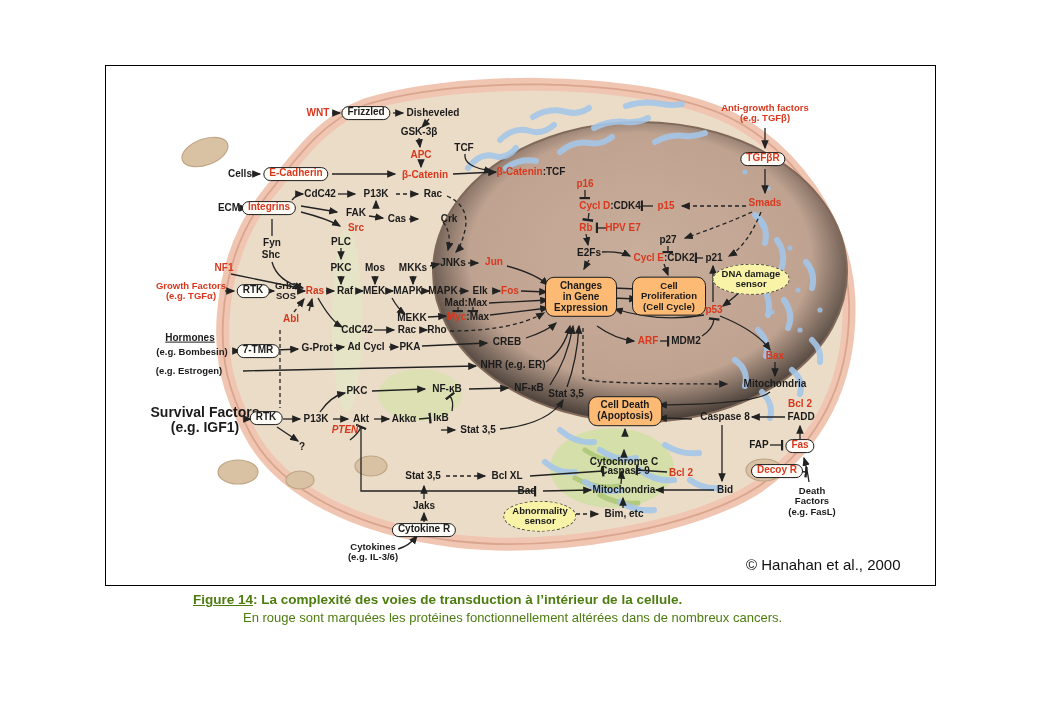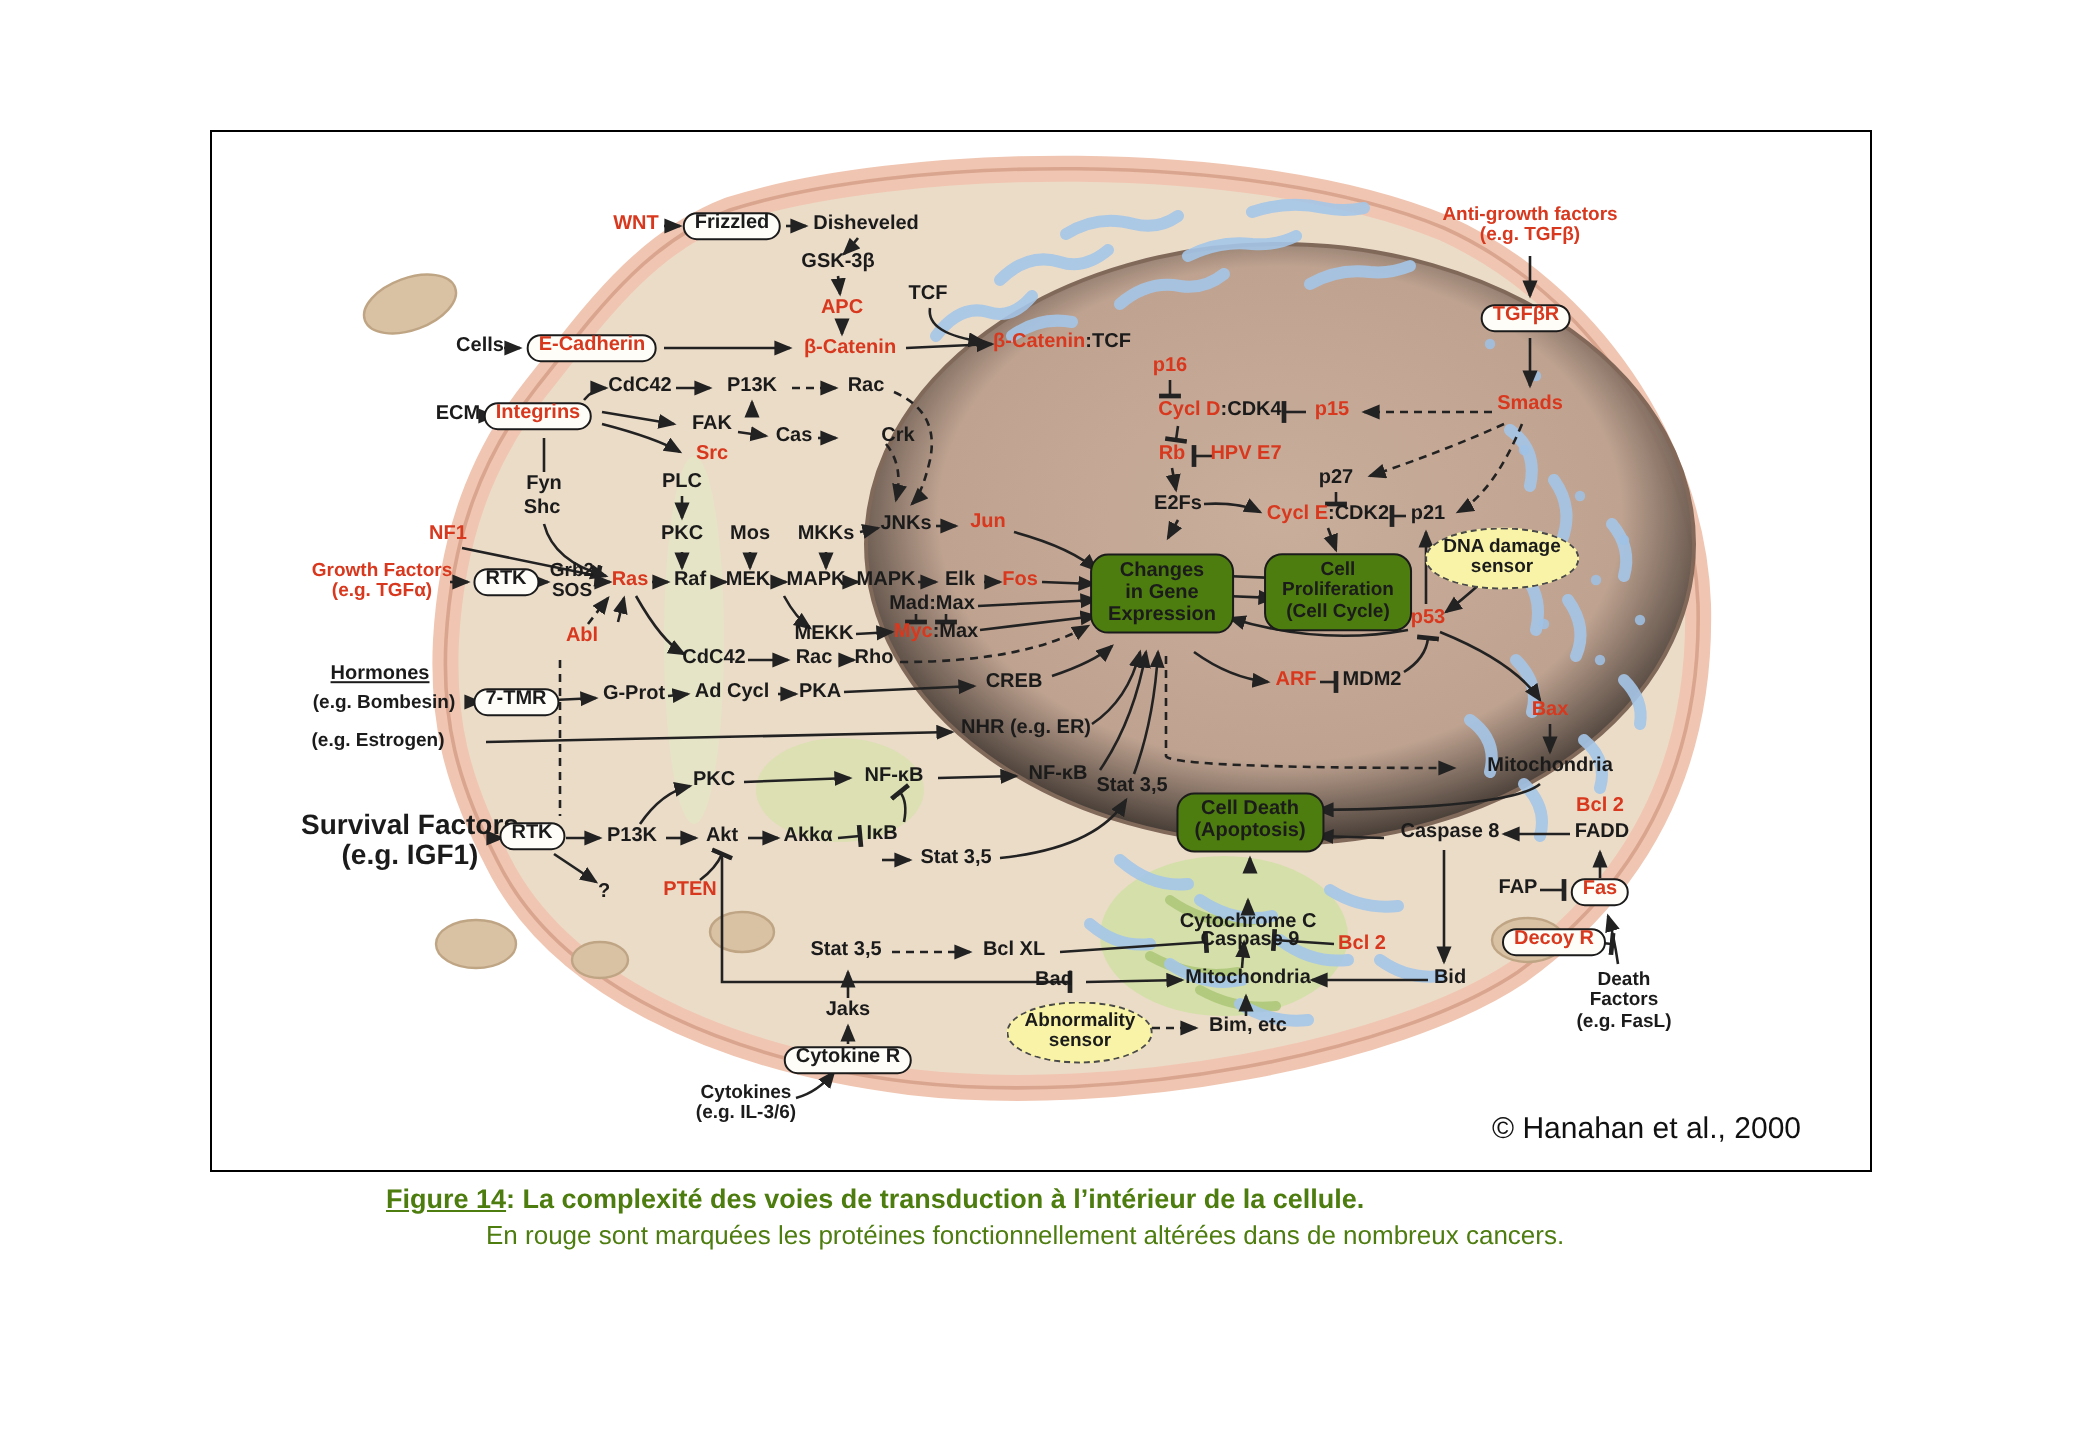--- a/index.html
+++ b/index.html
@@ -6,21 +6,21 @@
   #page{position:relative;width:1039px;height:719px;background:#fff;overflow:hidden;
         font-family:"Liberation Sans",sans-serif;}
   #figure-frame{position:absolute;left:105px;top:65px;width:829px;height:519px;
         border:1px solid #000;background:#fff;}
   #art{position:absolute;left:0;top:0;width:1039px;height:719px;}
   #labels{position:absolute;left:0;top:0;width:1039px;height:637px;}
   .n{position:absolute;transform:translate(-50%,-50%);font-weight:bold;font-size:10px;
      color:#1b1b1b;white-space:pre-line;text-align:center;line-height:1.08;}
   .red{color:#d8381e;}
   .oval{background:#fffdf8;border:1.5px solid #1b1b1b;border-radius:11px;padding:0px 5px 1px 5px;}
-  .ybox{background:#4d7c0f;border:1.4px solid #1b1b1b;border-radius:9px;padding:3px 8px;}
+  .ybox{background:#fdba74;border:1.4px solid #1b1b1b;border-radius:9px;padding:3px 8px;}
   .yoval{background:#f8f3a6;border:1.4px dashed #4a4a4a;border-radius:50%;padding:4px 8px;font-size:9.5px;}
   .und{text-decoration:underline;}
   #copyright{position:absolute;left:746px;top:556px;width:182px;font-size:15px;color:#111;
      font-family:"Liberation Sans",sans-serif;}
   #caption{position:absolute;left:193px;top:592px;width:720px;color:#4d7c0f;}
   #caption .l1{font-size:13.5px;font-weight:bold;}
   #caption .l1 .fig{text-decoration:underline;}
   #caption .l2{font-size:13px;margin-left:50px;margin-top:3px;}
 </style>
 </head>
@@ -301,21 +301,21 @@
       <div class="n" style="left: 529px; top: 388px;"><span>NF-κB</span></div>
       <div class="n" style="left: 566px; top: 394px;"><span>Stat 3,5</span></div>
       <div class="n" style="left: 205px; top: 420px; font-size: 14px;"><span>Survival Factors
 (e.g. IGF1)</span></div>
       <div class="n oval" style="left: 266px; top: 418px;"><span>RTK</span></div>
       <div class="n" style="left: 316px; top: 419px;"><span>P13K</span></div>
       <div class="n" style="left: 361px; top: 419px;"><span>Akt</span></div>
       <div class="n" style="left: 404px; top: 419px;"><span>Akkα</span></div>
       <div class="n" style="left: 441px; top: 418px;"><span>IκB</span></div>
       <div class="n" style="left: 302px; top: 447px;"><span>?</span></div>
-      <div class="n red" style="left: 345px; top: 446px;"><span>PTEN</span></div>
+      <div class="n red" style="left: 345px; top: 430px; font-style: italic;"><span>PTEN</span></div>
       <div class="n" style="left: 478px; top: 430px;"><span>Stat 3,5</span></div>
       <div class="n ybox" style="left: 581px; top: 297px;"><span>Changes
 in Gene
 Expression</span></div>
       <div class="n ybox" style="left: 669px; top: 296px; font-size: 9.5px;"><span>Cell
 Proliferation
 (Cell Cycle)</span></div>
       <div class="n ybox" style="left: 625px; top: 411px;"><span>Cell Death
 (Apoptosis)</span></div>
       <div class="n red" style="left: 585px; top: 184px;"><span>p16</span></div>

